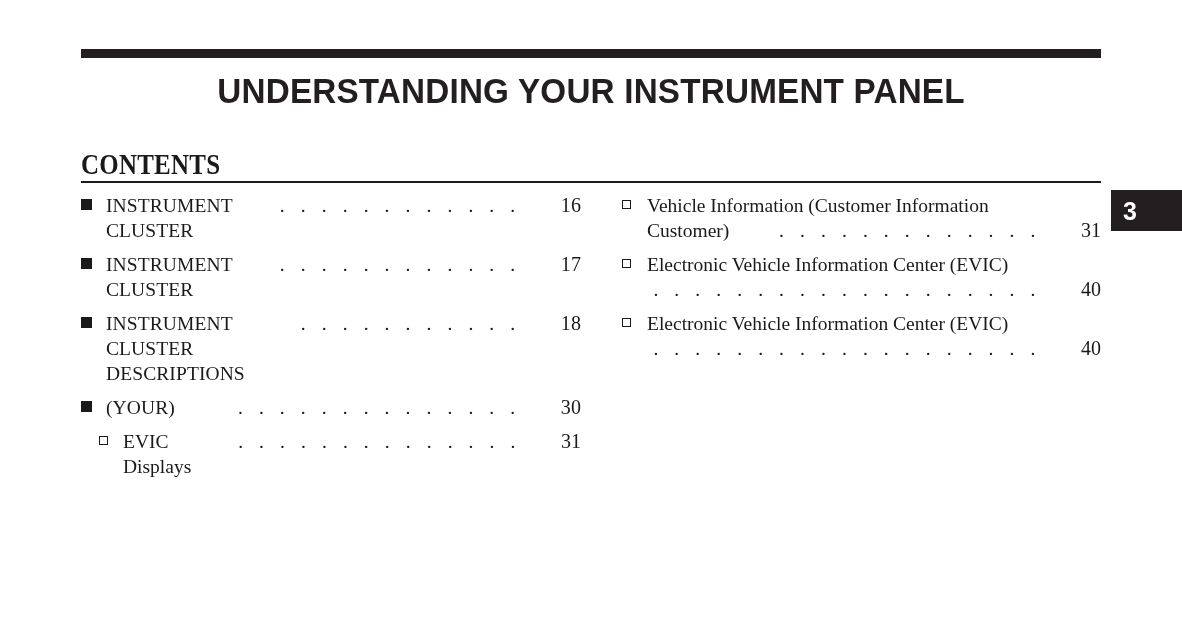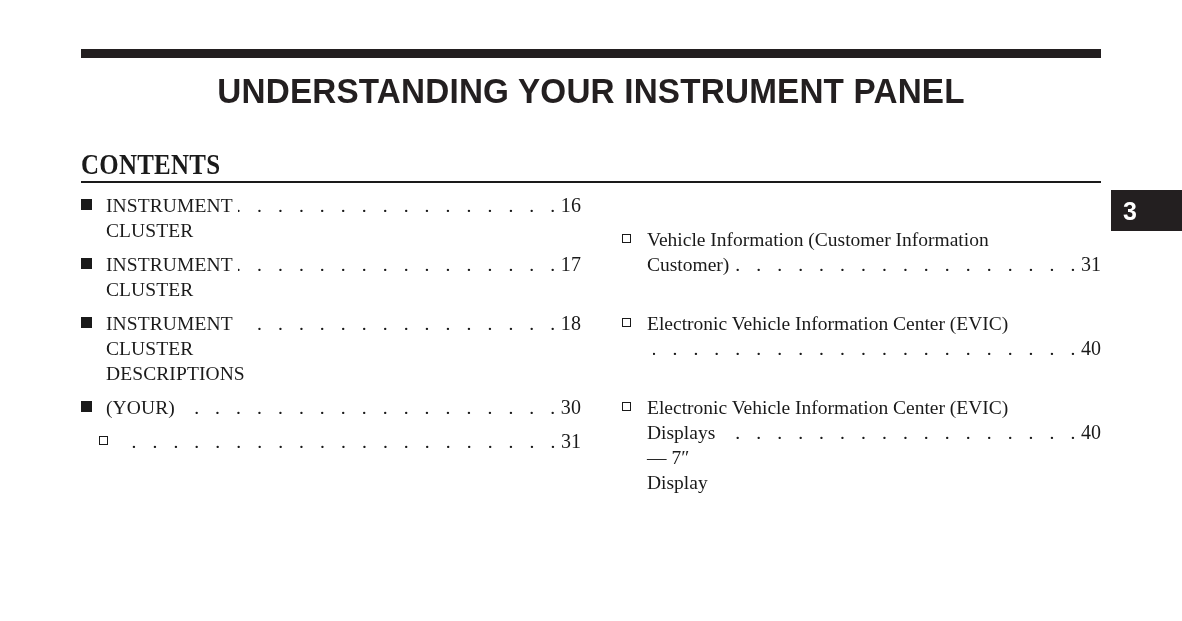--- a/index.html
+++ b/index.html
@@ -113,20 +113,21 @@
   .level-2 .bullet-hollow { left: 18px; }
 
   
   .caps { letter-spacing: 0.1px; }
 
   
   .leader-line {
     display: flex;
     align-items: baseline;
     width: 100%;
+    gap: 40px;
   }
   .leader-label { white-space: pre-wrap; }
   .leader-dots {
     flex: 1 1 auto;
     overflow: hidden;
     white-space: nowrap;
     margin: 0 0px 0 6px;
     letter-spacing: 5.6px;
     color: #1a1a1a;
     font-size: 19.5px;
@@ -134,21 +135,21 @@
     text-align: right;
     direction: rtl;
   }
   .leader-page {
     flex: 0 0 auto;
     white-space: nowrap;
     font-size: 20px;
   }
 
   
-  .wrap-first { display: block; margin-top: 34px; }
+  .wrap-first { display: block; }
 
   
   .chapter-tab {
     position: absolute;
     left: 1111px;
     top: 190px;
     width: 71px;
     height: 41px;
     background: #231f20;
   }
@@ -212,20 +213,21 @@
           <span class="leader-label">(YOUR)</span>
           <span class="leader-dots">. . . . . . . . . . . . . . . . . . . . . . . . . . . . . . . . . . . . . . . . . . .</span>
           <span class="leader-page">30</span>
         </span>
       </span>
     </div>
     <div class="entry level-2">
       <span class="bullet bullet-hollow"></span>
       <span class="entry-text">
         <span class="leader-line">
+          <span class="leader-label">EVIC Displays</span>
           <span class="leader-dots">. . . . . . . . . . . . . . . . . . . . . . . . . . . . . . . . . . . . . . . . . . .</span>
           <span class="leader-page">31</span>
         </span>
       </span>
     </div>
   </div>
 <div class="col col-right">
     <div class="entry level-1">
       <span class="bullet bullet-hollow"></span>
       <span class="entry-text">
@@ -245,21 +247,20 @@
           <span class="leader-dots">. . . . . . . . . . . . . . . . . . . . . . . . . . . . . . . . . . . . . . . . . . .</span>
           <span class="leader-page">40</span>
         </span>
       </span>
     </div>
     <div class="entry level-1">
       <span class="bullet bullet-hollow"></span>
       <span class="entry-text">
         <span class="wrap-first">Electronic Vehicle Information Center (EVIC)</span>
         <span class="leader-line">
-          <span class="leader-label">Displays — 7″ Display</span>
           <span class="leader-dots">. . . . . . . . . . . . . . . . . . . . . . . . . . . . . . . . . . . . . . . . . . .</span>
           <span class="leader-page">40</span>
         </span>
       </span>
     </div>
   </div>
 
 <div class="chapter-tab">
   <span class="chapter-tab-num">3</span>
 </div>

